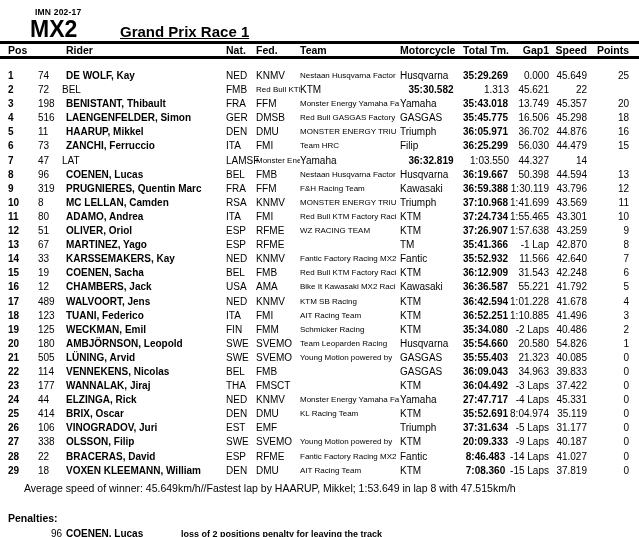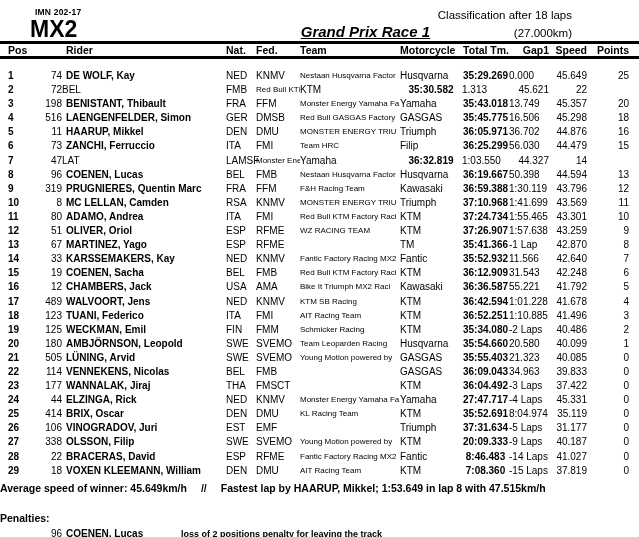--- a/index.html
+++ b/index.html
@@ -5,71 +5,68 @@
   * { margin:0; padding:0; box-sizing:border-box; }
   html,body { width:639px; height:537px; background:#fff; color:#000;
     font-family:"Liberation Sans","DejaVu Sans",sans-serif; overflow:hidden; }
   .page { width:580px; height:537px; background:#fff; position:relative; }
 
   
   .tophdr { display:flex; align-items:flex-end; padding-top:4px; height:41px; }
   .tophdr-left { width:120px; padding-left:30px; }
   .event-code { font-size:8.5px; font-weight:bold; letter-spacing:0.2px; padding-left:5px; }
   .class-name { font-size:23px; font-weight:bold; line-height:24px; }
-  .tophdr-center { width:310px; text-align:right;font-style:italic; }
+  .tophdr-center { width:310px; text-align:left; }
   .race-title { font-size:15px; font-weight:bold; text-decoration:underline; line-height:17px; }
   .tophdr-right { flex:1; text-align:right; padding-right:8px; }
   .classification { font-size:11.5px; line-height:15px; }
 
   
   .rule { height:3px; background:#000; width:639px; }
 
   
   .grid-row { display:grid; padding-left:8px;
     grid-template-columns:30px 24px 164px 30px 44px 100px 62px 47px 40px 38px 42px;
     align-items:center; }
   .hdr-row { height:11px; font-size:10.5px; font-weight:bold; line-height:11px; margin-top:1px; }
   .body { margin-top:10px; }
   .row { height:14.1px; font-size:10px; line-height:14.1px; }
   .c-pos   { font-weight:bold; }
-  .c-num   { text-align:right; }
+  .c-num   { text-align:left; }
   .c-name  { font-weight:bold; padding-left:4px; white-space:nowrap; overflow:hidden; }
   .c-team  { font-size:8px; white-space:nowrap; overflow:hidden; }
   .c-total { text-align:center; font-weight:bold; }
-  .c-gap   { }
+  .c-gap   { text-align:right; }
   .c-speed { text-align:right; }
   .c-points{ text-align:right; }
   .h-right { text-align:right; }
 
   
-  .footline { display:flex; gap:14px; padding-left:0; margin-top:3px;
-    font-size:10.5px; font-weight:bold; height:14px; line-height:14px; }
+  .footline { display:flex; gap:0; padding-left:24px; margin-top:3px;
+    font-size:10.5px; font-weight:normal; height:14px; line-height:14px; }
 
   
-  .pen-label { margin-top:17px; font-size:10.5px; font-weight:bold; }
+  .pen-label { padding-left:8px; margin-top:17px; font-size:10.5px; font-weight:bold; }
   .pen-row { display:flex; padding-left:8px; margin-top:4px; font-size:10px; line-height:12px; }
   .pen-num { width:54px; text-align:right; }
   .pen-name { width:119px; padding-left:4px; font-weight:bold; white-space:nowrap; }
   .pen-desc { font-weight:bold; font-size:9px; line-height:13px; }
 </style>
 </head>
 <body>
 
 <div class="page">
 
   <div class="tophdr">
     <div class="tophdr-left">
       <div class="event-code">IMN 202-17</div>
       <div class="class-name">MX2</div>
     </div>
     <div class="tophdr-center">
       <span class="race-title">Grand Prix Race 1</span>
-    </div>
-    <div class="tophdr-right">
-      <span class="classification">Classification after 18 laps (27.000km)</span>
     </div>
   </div>
 
   <div class="rule"></div>
 
   <div class="grid-row hdr-row">
     <div>Pos</div>
     <div></div>
     <div class="c-name">Rider</div>
     <div>Nat.</div>
@@ -292,21 +289,21 @@
       <div class="c-speed">42.248</div>
       <div class="c-points">6</div>
     </div>
 
     <div class="grid-row row">
       <div class="c-pos">16</div>
       <div class="c-num">12</div>
       <div class="c-name">CHAMBERS, Jack</div>
       <div class="c-nat">USA</div>
       <div class="c-fed">AMA</div>
-      <div class="c-team">Bike It Triumph MX2 Raci</div>
+      <div class="c-team">Bike It Kawasaki MX2 Raci</div>
       <div class="c-moto">Kawasaki</div>
       <div class="c-total">36:36.587</div>
       <div class="c-gap">55.221</div>
       <div class="c-speed">41.792</div>
       <div class="c-points">5</div>
     </div>
 
     <div class="grid-row row">
       <div class="c-pos">17</div>
       <div class="c-num">489</div>
@@ -352,21 +349,21 @@
     <div class="grid-row row">
       <div class="c-pos">20</div>
       <div class="c-num">180</div>
       <div class="c-name">AMBJÖRNSON, Leopold</div>
       <div class="c-nat">SWE</div>
       <div class="c-fed">SVEMO</div>
       <div class="c-team">Team Leoparden Racing</div>
       <div class="c-moto">Husqvarna</div>
       <div class="c-total">35:54.660</div>
       <div class="c-gap">20.580</div>
-      <div class="c-speed">40.099</div>
+      <div class="c-speed">54.826</div>
       <div class="c-points">1</div>
     </div>
 
     <div class="grid-row row">
       <div class="c-pos">21</div>
       <div class="c-num">505</div>
       <div class="c-name">LÜNING, Arvid</div>
       <div class="c-nat">SWE</div>
       <div class="c-fed">SVEMO</div>
       <div class="c-team">Young Motion powered by</div>

